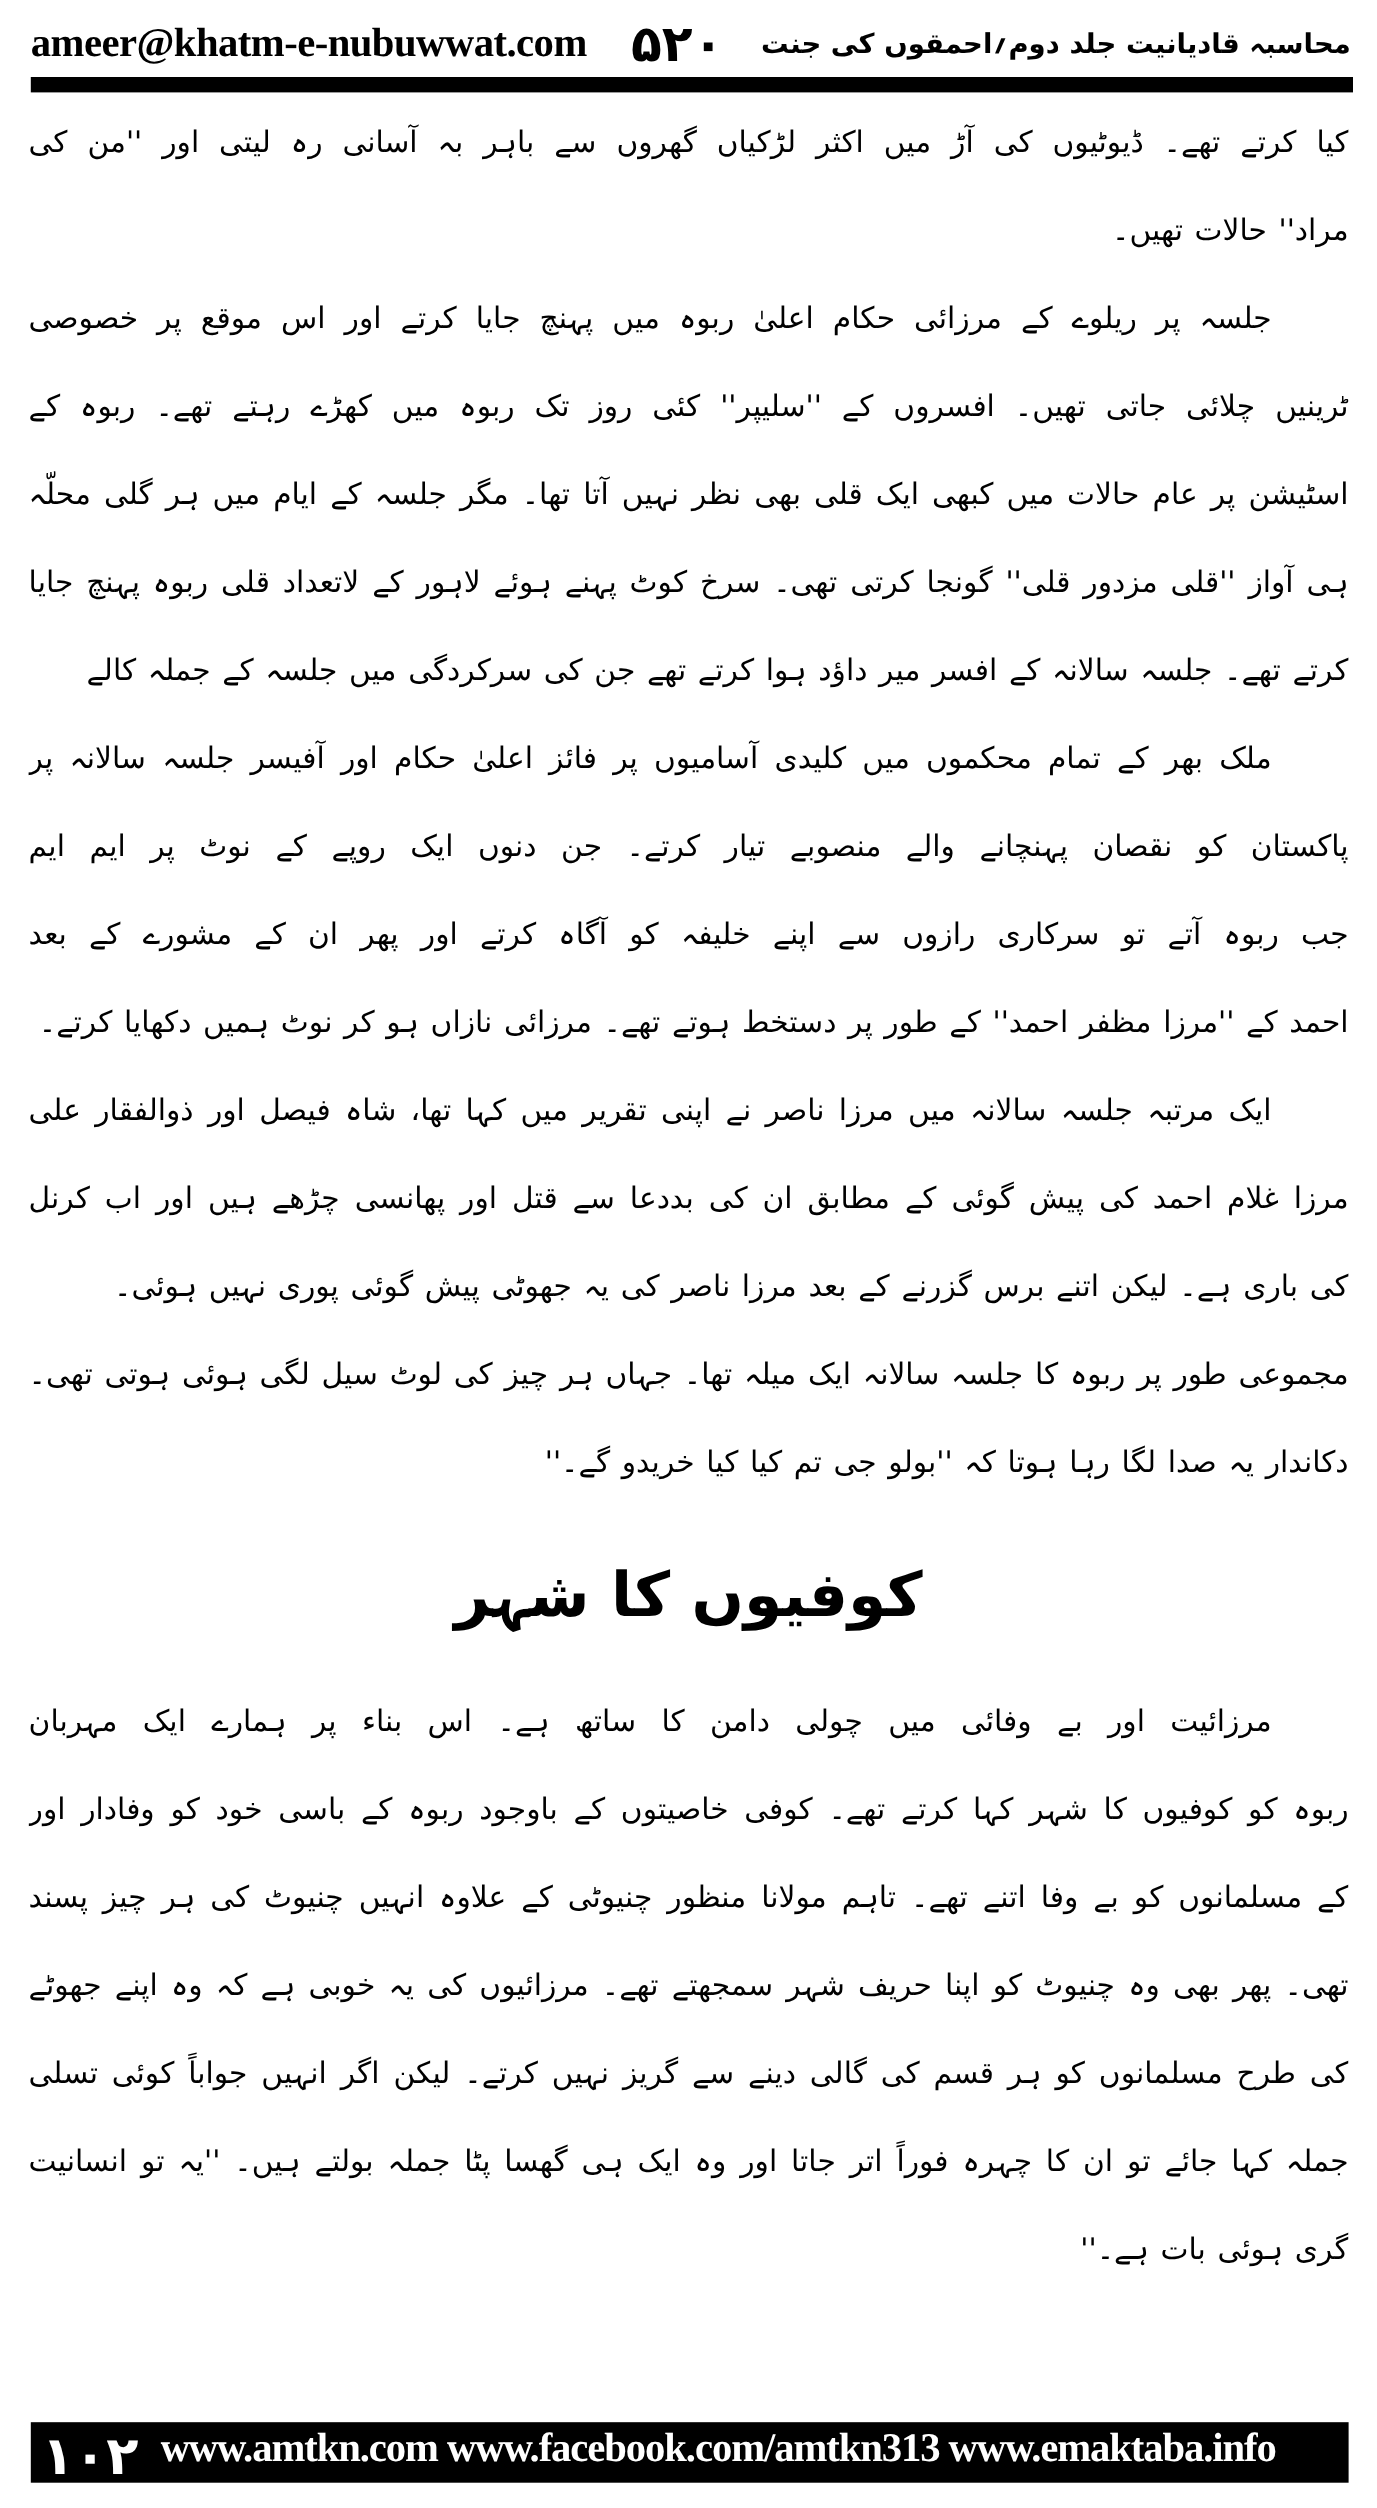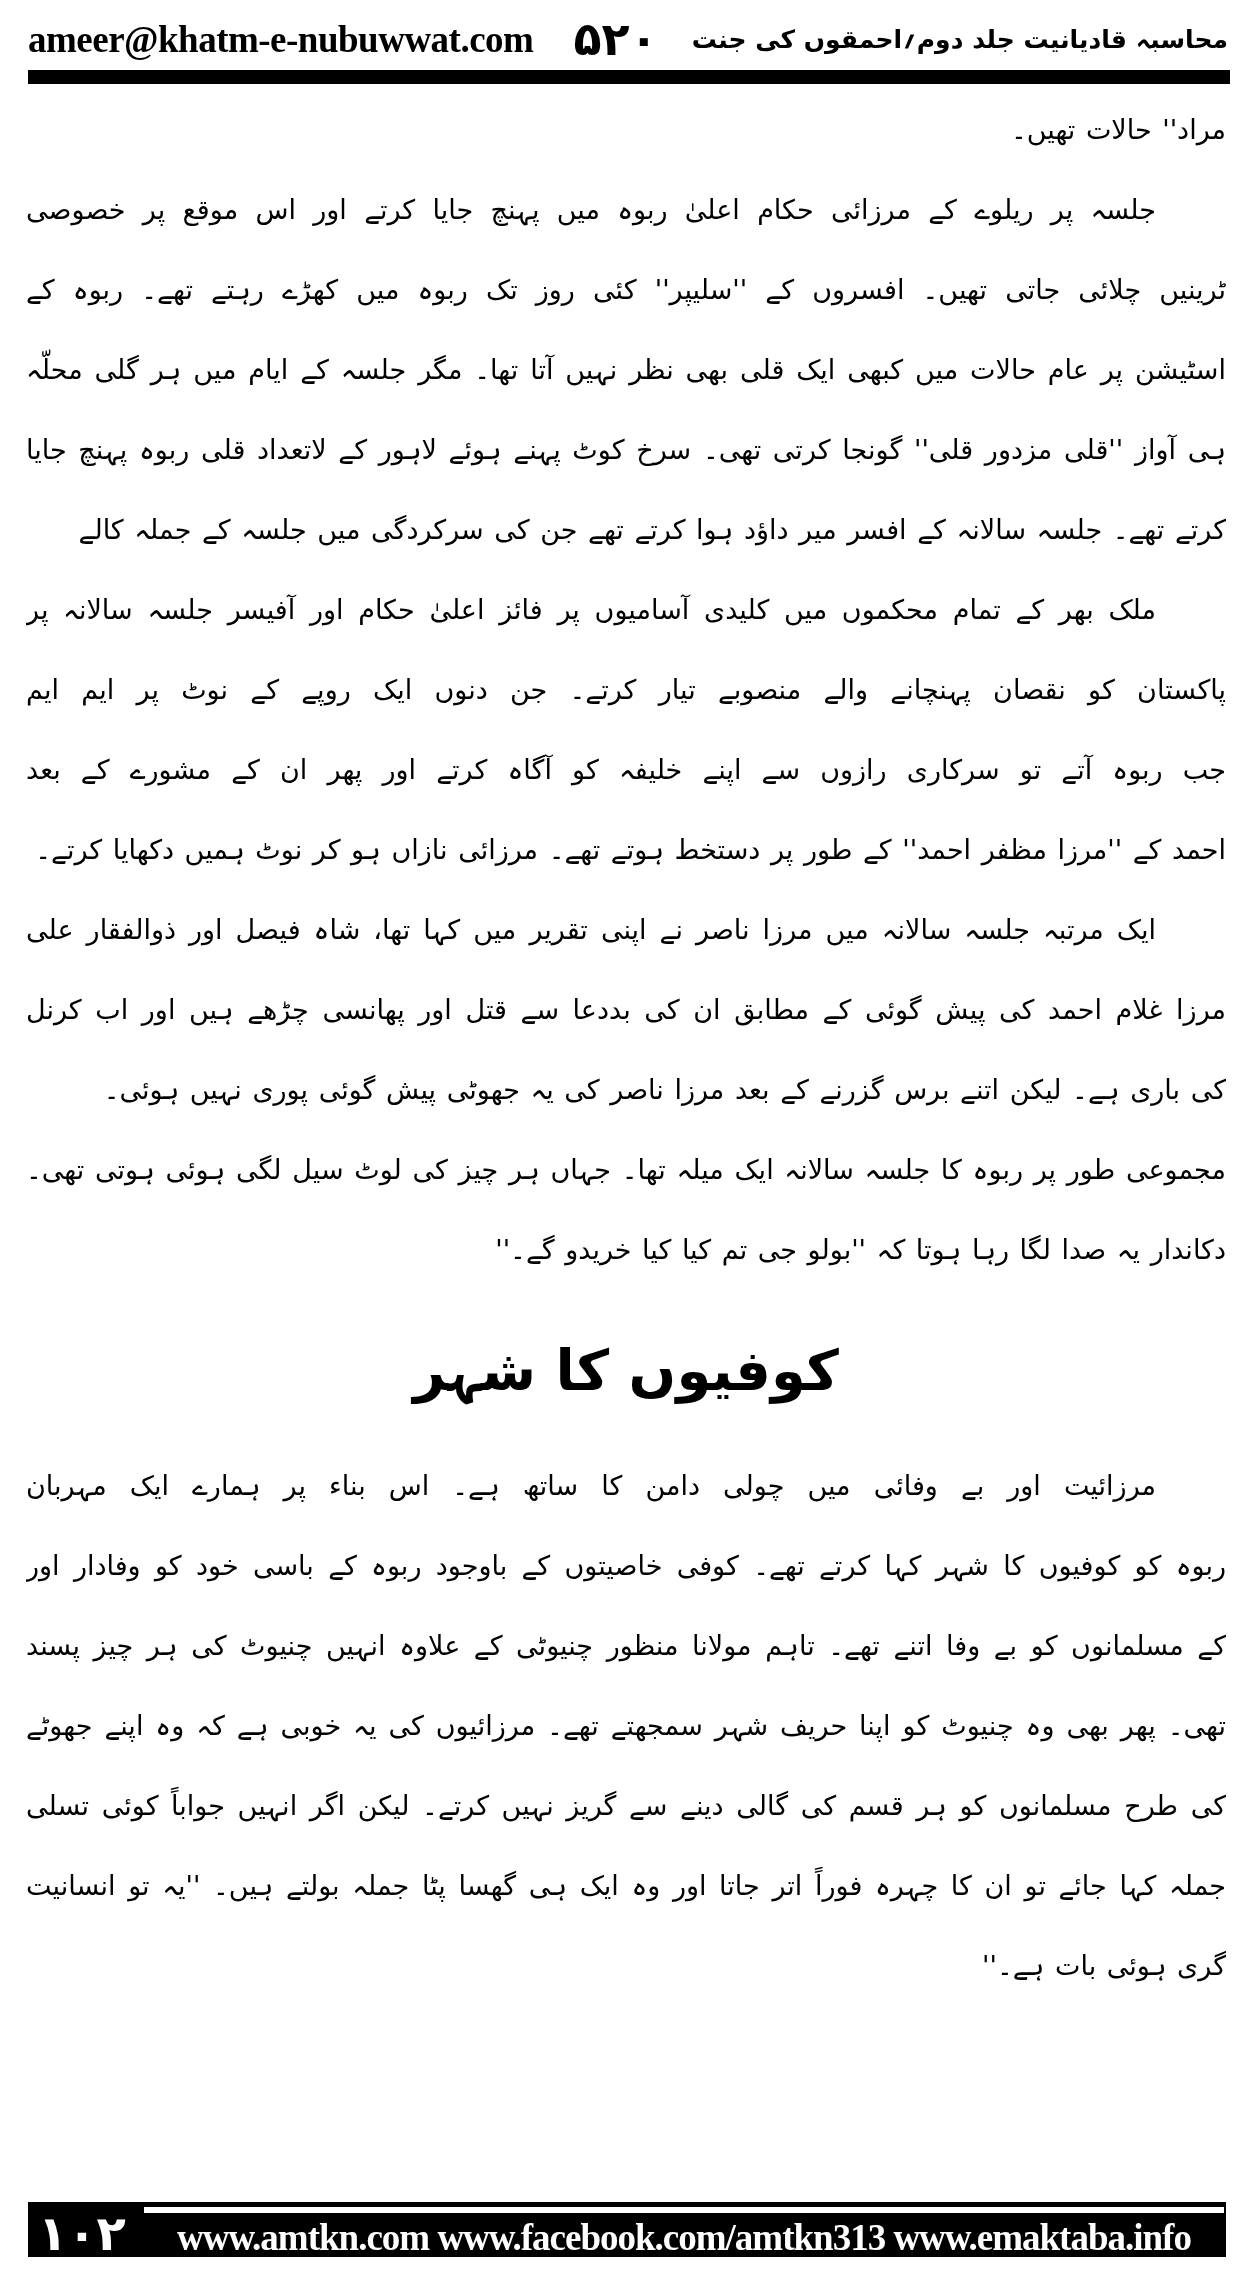--- a/index.html
+++ b/index.html
@@ -45,21 +45,21 @@
   }
   
   .footer {
     position:absolute; left:28px; right:26px; top:2202px; height:55px;
     background:#000; color:#fff; display:flex; align-items:stretch;
   }
   .footer-num {
     font-weight:bold; font-size:48px; line-height:62px;
     padding:0 16px 0 10px; white-space:nowrap;
   }
-  .footer-right { flex:1; display:flex; flex-direction:column; min-width:0; }
+  .footer-right { flex:1; display:flex; min-width:0; }
   .footer-rule { height:7px; background:#fff; margin:5px 2px 1px 2px; }
   .footer-urls {
     font-family:"Liberation Serif", serif; font-weight:bold; font-size:37px;
     line-height:47px; white-space:nowrap; text-align:center;
     letter-spacing:-1px; overflow:hidden;
   }
 </style>
 </head>
 <body>
 
@@ -68,20 +68,21 @@
   <div class="header">
     <span class="email">ameer@khatm-e-nubuwwat.com</span>
     <span class="pagenum-top">۵۲۰</span>
     <span class="book-title" dir="rtl">محاسبہ قادیانیت جلد دوم؍احمقوں کی جنت</span>
   </div>
 
   <div class="header-rule"></div>
 
   <div class="body" dir="rtl">
       <div class="para">
+        <div class="line">کیا کرتے تھے۔ ڈیوٹیوں کی آڑ میں اکثر لڑکیاں گھروں سے باہر بہ آسانی رہ لیتی اور ''من کی</div>
         <div class="line">مراد'' حالات تھیں۔</div>
       </div>
       <div class="para indent">
         <div class="line">جلسہ پر ریلوے کے مرزائی حکام اعلیٰ ربوہ میں پہنچ جایا کرتے اور اس موقع پر خصوصی</div>
         <div class="line">ٹرینیں چلائی جاتی تھیں۔ افسروں کے ''سلیپر'' کئی روز تک ربوہ میں کھڑے رہتے تھے۔ ربوہ کے</div>
         <div class="line">اسٹیشن پر عام حالات میں کبھی ایک قلی بھی نظر نہیں آتا تھا۔ مگر جلسہ کے ایام میں ہر گلی محلّہ میں ایک</div>
         <div class="line">ہی آواز ''قلی مزدور قلی'' گونجا کرتی تھی۔ سرخ کوٹ پہنے ہوئے لاہور کے لاتعداد قلی ربوہ پہنچ جایا</div>
         <div class="line">کرتے تھے۔ جلسہ سالانہ کے افسر میر داؤد ہوا کرتے تھے جن کی سرکردگی میں جلسہ کے جملہ کالے</div>
       </div>
       <div class="para indent">

